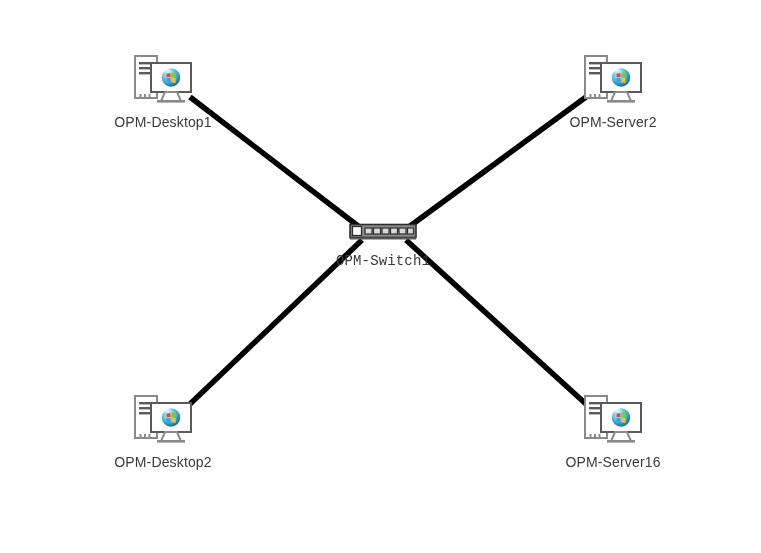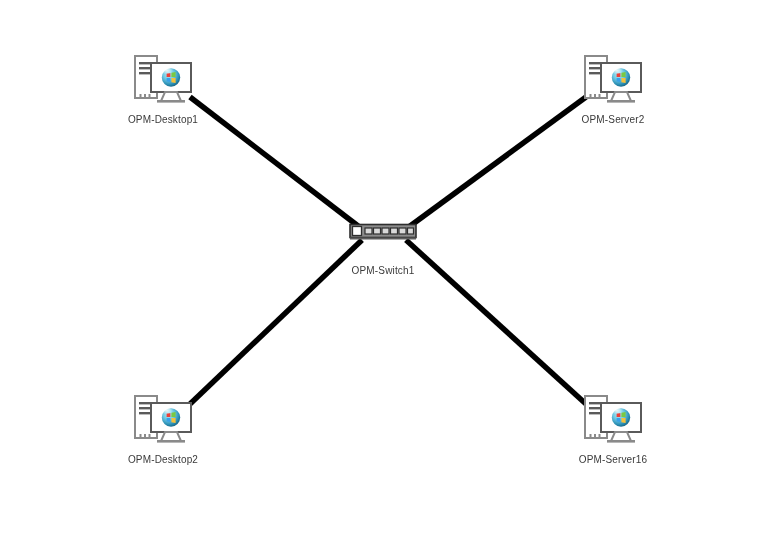--- a/index.html
+++ b/index.html
@@ -45,30 +45,31 @@
     top: -12px;
     width: 70px;
     height: 24px;
   }
   .node-label {
     position: absolute;
     left: -110px;
     width: 220px;
     text-align: center;
     font-family: "Liberation Sans", sans-serif;
-    font-size: 10px;
+    font-size: 14px;
     color: #3a3a3a;
     letter-spacing: 0.15px;
     white-space: nowrap;
   }
   .label-below {
     top: 34px;
   }
   .label-switch {
-    top: 34px;
+    top: 22px;
+    font-family: Liberation Mono, monospace;
   }
 </style>
 </head>
 <body>
 
 <div id="diagram-canvas">
 
   <svg id="link-layer" viewBox="0 0 761 553">
     <defs>
       <radialGradient id="orbGrad" cx="38%" cy="32%" r="72%">

